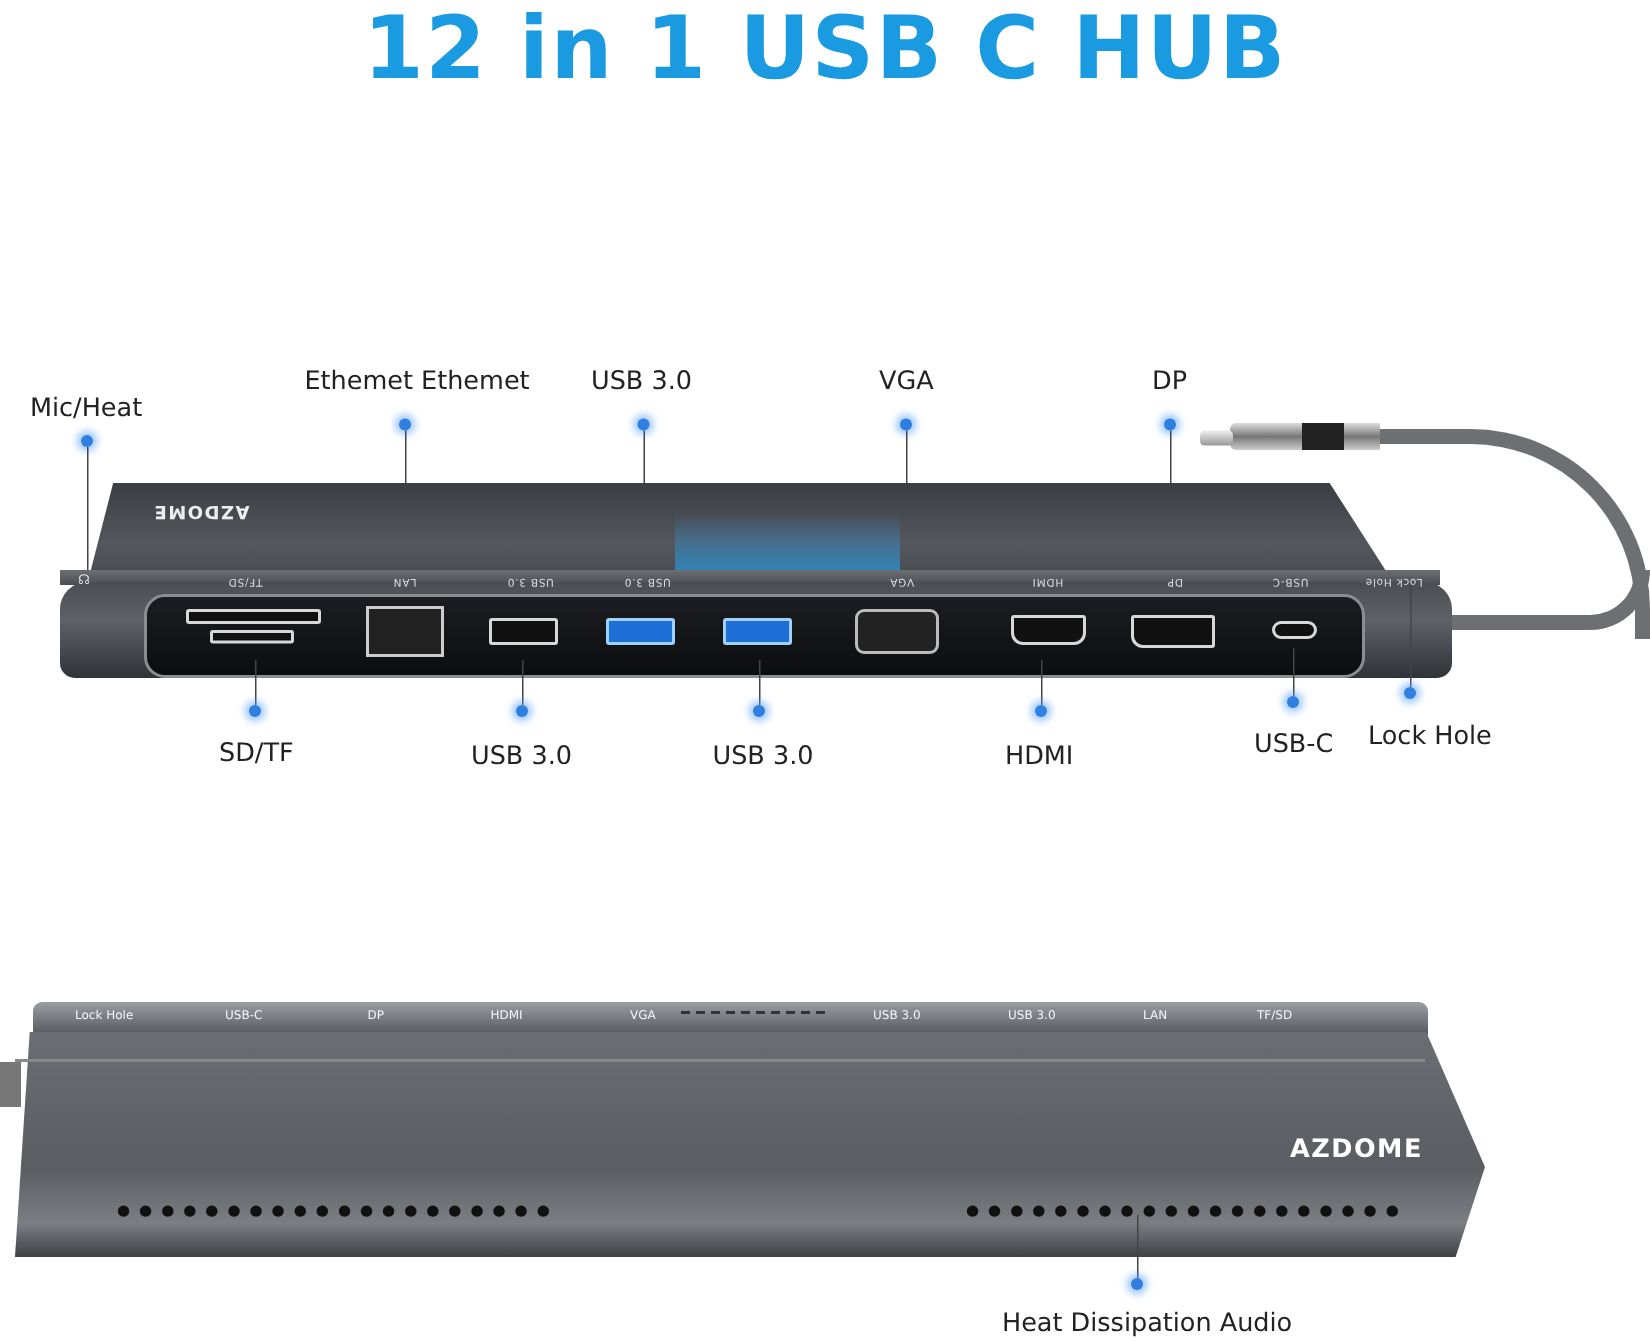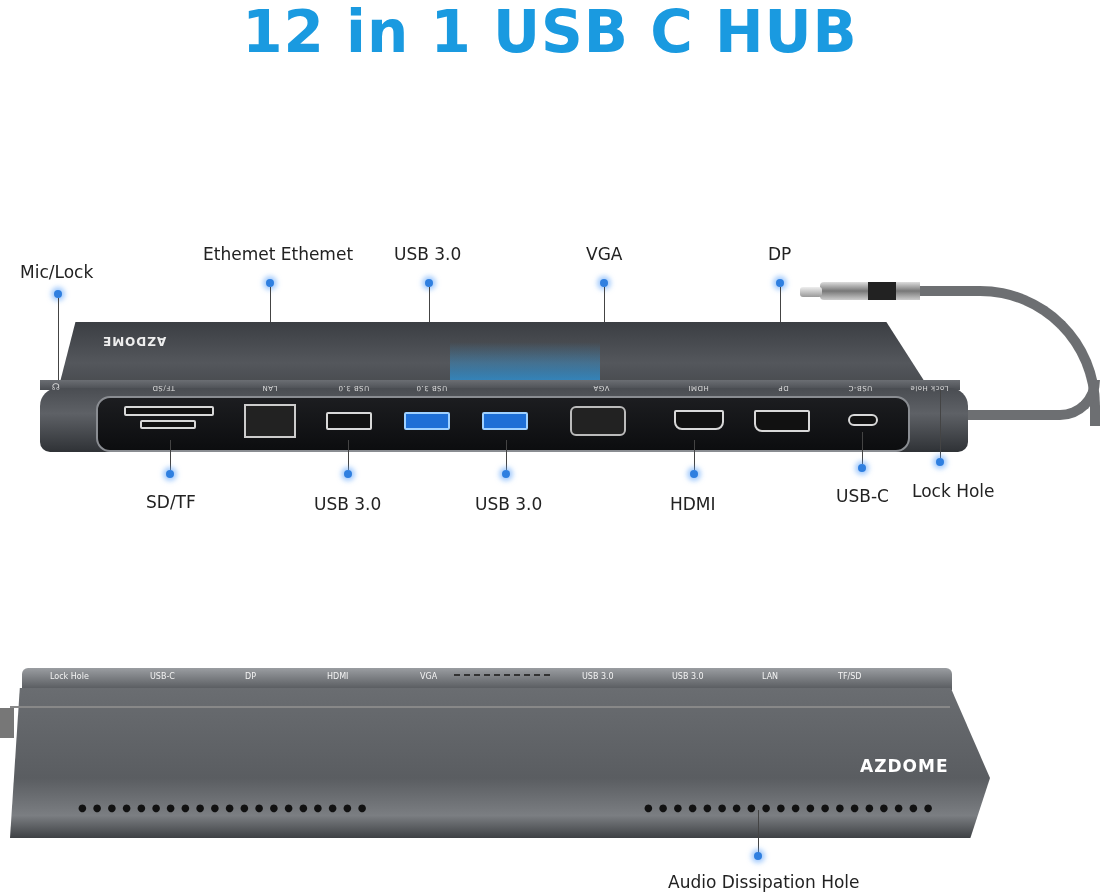--- a/index.html
+++ b/index.html
@@ -30,21 +30,21 @@
   .hub2-body { position:absolute; left:8px; top:20px; width:980px; height:150px; background:linear-gradient(#6a6d71,#5a5d61 60%,#7b7e82 85%,#3e4144); clip-path:polygon(1% 0,96% 0,100% 60%,98% 100%,0 100%); }
   .hub2-lbl { position:absolute; top:4px; font-size:8px; color:#f4f4f4; }
   .logo2 { position:absolute; left:858px; top:88px; font-weight:bold; font-size:17px; color:#fff; letter-spacing:1px; }
   .vents { position:absolute; font-size:10px; color:#111; letter-spacing:6px; }
 </style>
 </head>
 <body>
 
 <div class="title">12 in 1 USB C HUB</div>
 
-<div class="label" style="left:20px;top:262px;">Mic/Lock</div>
+<div class="label" style="left:20px;top:262px;">Mic/Heat</div>
 <div class="dot" style="left:54px;top:290px;"></div>
 <div class="line" style="left:58px;top:298px;height:85px;"></div>
 
 <div class="label" style="left:203px;top:244px;">Ethemet Ethemet</div>
 <div class="dot" style="left:266px;top:279px;"></div>
 <div class="line" style="left:270px;top:287px;height:130px;"></div>
 
 <div class="label" style="left:394px;top:244px;">USB 3.0</div>
 <div class="dot" style="left:425px;top:279px;"></div>
 <div class="line" style="left:429px;top:287px;height:128px;"></div>
@@ -131,13 +131,13 @@
   <div class="hub2-lbl" style="left:836px;">TF/SD</div>
   <div class="hub2-body"></div>
   <div style="position:absolute;left:8px;top:38px;width:940px;height:2px;background:#888;"></div>
   <div class="logo2">AZDOME</div>
   <div class="vents" style="left:76px;top:134px;">●●●●●●●●●●●●●●●●●●●●</div>
   <div class="vents" style="left:642px;top:134px;">●●●●●●●●●●●●●●●●●●●●</div>
 </div>
 
 <div class="line" style="left:758px;top:810px;height:46px;"></div>
 <div class="dot" style="left:754px;top:852px;"></div>
-<div class="label" style="left:668px;top:872px;">Audio Dissipation Hole</div>
+<div class="label" style="left:668px;top:872px;">Heat Dissipation Audio</div>
 
 </body></html>

